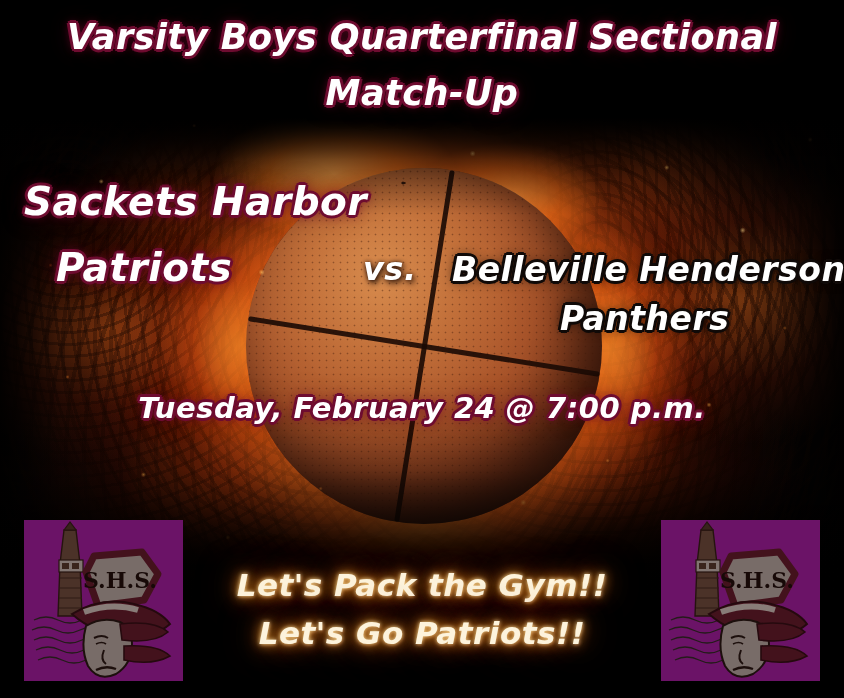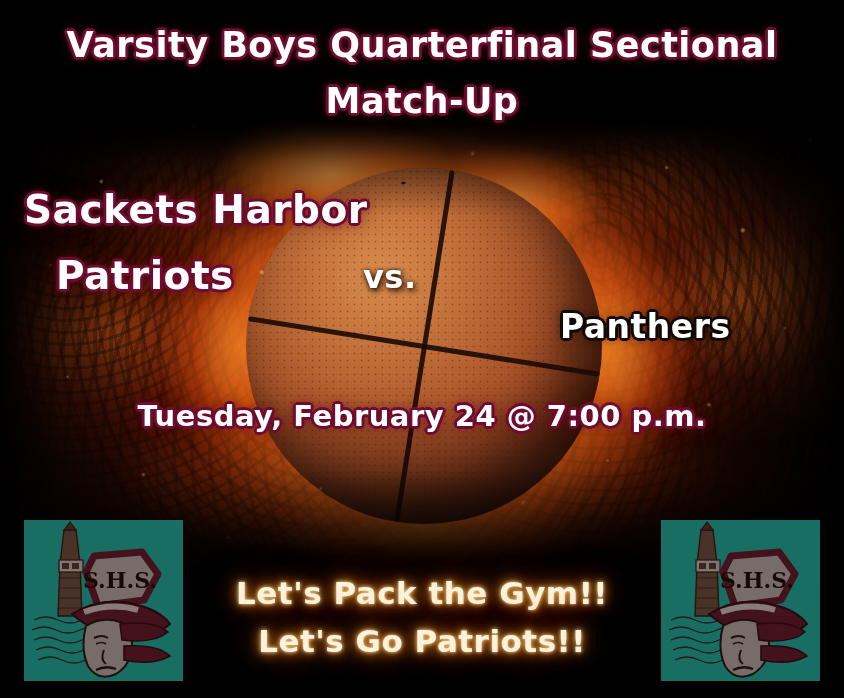--- a/index.html
+++ b/index.html
@@ -194,24 +194,24 @@
     mix-blend-mode: screen;
   }
 
   
   .txt {
     position: absolute;
     width: 100%;
     text-align: center;
     font-family: "DejaVu Sans", sans-serif;
     font-weight: bold;
+    font-style: italic;
     letter-spacing: 0.5px;
     white-space: nowrap;
     line-height: 1;
-    margin-top: 8px;
   }
 
   
   .style-maroon {
     color: #ffffff;
     text-shadow:
       -2px -2px 0 #6e0c30, 2px -2px 0 #6e0c30,
       -2px  2px 0 #6e0c30, 2px  2px 0 #6e0c30,
       -3px  0   0 #6e0c30, 3px  0   0 #6e0c30,
        0   -3px 0 #6e0c30, 0    3px 0 #6e0c30,
@@ -279,21 +279,21 @@
 
   #chant-line-1 { top: 570px; font-size: 31px; }
   #chant-line-2 { top: 618px; font-size: 31px; }
 
   
   .logo-box {
     position: absolute;
     top: 520px;
     width: 159px;
     height: 161px;
-    background: #14b8a6;
+    background: #a21caf;
     overflow: hidden;
   }
   #logo-left  { left: 24px; }
   #logo-right { left: 661px; }
 
   .logo-dim {
     position: absolute; inset: 0;
     background: rgba(30,8,4,0.42);
     z-index: 9;
     pointer-events: none;
@@ -324,20 +324,21 @@
   <div class="bg-layer bg-vignette"></div>
 
   <div class="txt style-maroon" id="title-line-1">Varsity Boys Quarterfinal Sectional</div>
   <div class="txt style-maroon" id="title-line-2">Match-Up</div>
 
   <div class="txt style-maroon" id="home-line-1">Sackets Harbor</div>
   <div class="txt style-maroon" id="home-line-2">Patriots</div>
 
   <div class="txt style-white" id="vs-label">vs.</div>
 
+  <div class="txt style-black" id="away-line-1">Belleville Henderson</div>
   <div class="txt style-black" id="away-line-2">Panthers</div>
 
   <div class="txt style-maroon" id="event-datetime">Tuesday, February 24 @ 7:00 p.m.</div>
 
   <div class="txt style-amber" id="chant-line-1">Let's Pack the Gym!!</div>
   <div class="txt style-amber" id="chant-line-2">Let's Go Patriots!!</div>
 
   <div class="logo-box" id="logo-left">
     <svg class="logo-svg" viewBox="0 0 159 161">
 

